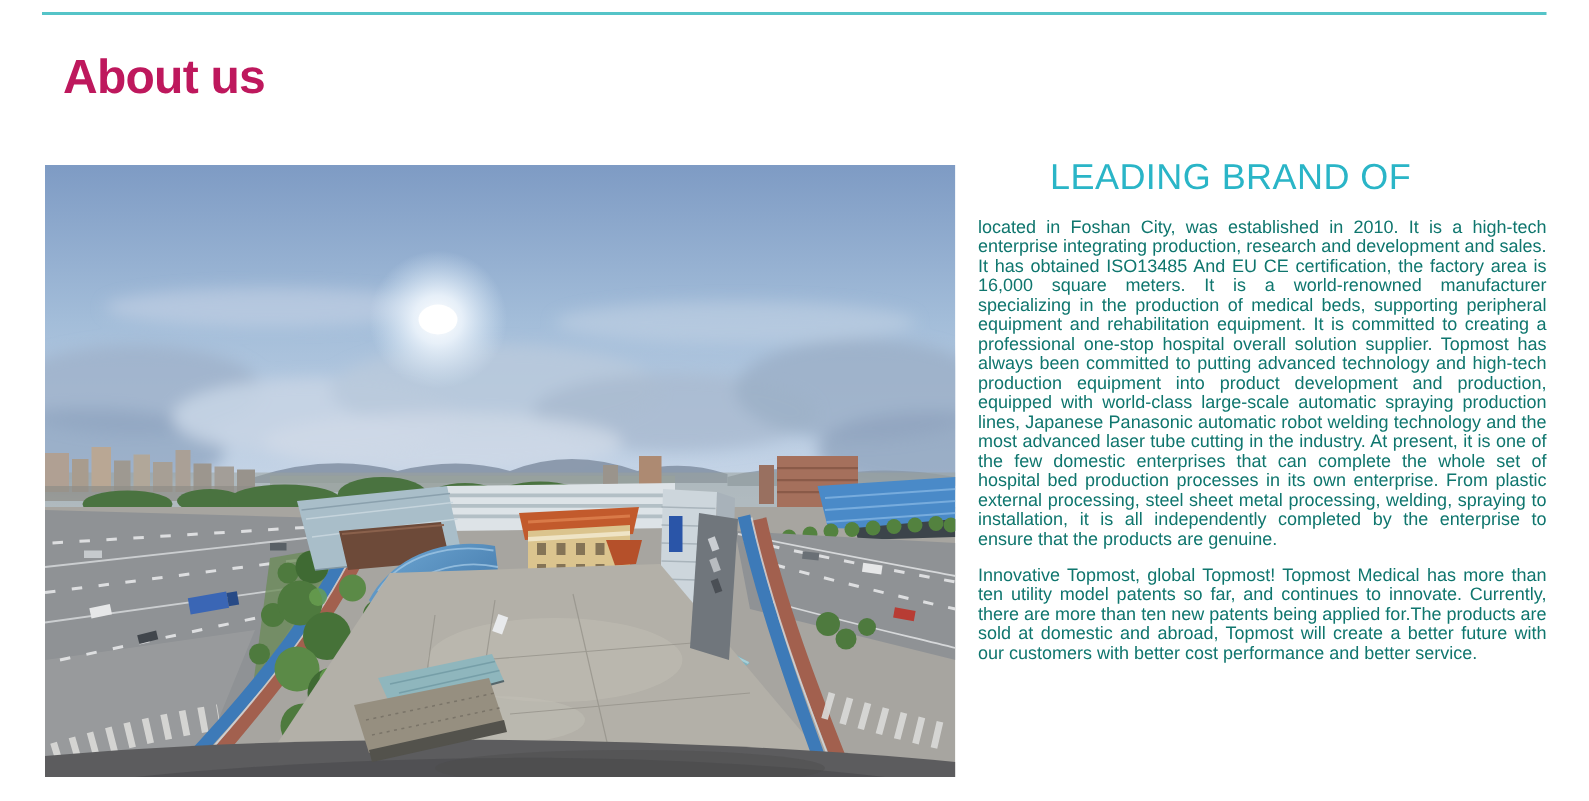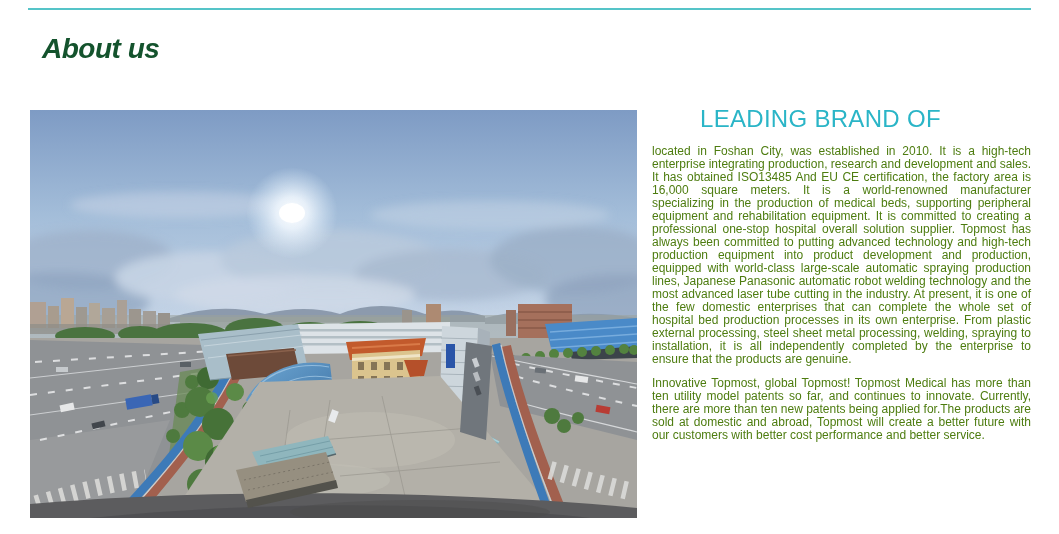--- a/index.html
+++ b/index.html
@@ -3,34 +3,34 @@
 <meta charset="utf-8">
 <style>
   html,body{margin:0;padding:0;}
   body{
     width:1059px;height:534px;background:#ffffff;position:relative;overflow:hidden;
     font-family:"Liberation Sans", sans-serif;
   }
   .accent-line{position:absolute;left:28px;top:8px;width:1003px;height:2px;background:#55c4c8;}
   .page-title{
     position:absolute;left:42px;top:33px;margin:0;
-    font-size:28px;font-weight:bold;color:#14532d;letter-spacing:-0.5px;font-style:italic;
+    font-size:32px;font-weight:bold;color:#be185d;letter-spacing:-0.5px;
   }
   .panorama{
     position:absolute;left:30px;top:110px;width:607px;height:408px;margin:0;overflow:hidden;
   }
   .panorama svg{display:block;width:100%;height:100%;}
   .about-col{position:absolute;left:652px;top:106px;width:379px;}
   .about-heading{
     margin:0 0 12px 48px;font-size:24px;line-height:25px;font-weight:normal;
     color:#2ab5c7;letter-spacing:0.3px;
   }
   .about-body{margin-top:14px;}
   .about-body p{
-    margin:0 0 11px 0;font-size:12px;line-height:13px;color:#4d7c0f;
+    margin:0 0 11px 0;font-size:12px;line-height:13px;color:#0f766e;
     text-align:justify;
   }
 </style>
 </head>
 <body style="background: rgb(255, 255, 255);">
 
 <div class="accent-line" style="background: rgb(85, 196, 200);"></div>
 
 <h1 class="page-title">About us</h1>
 

